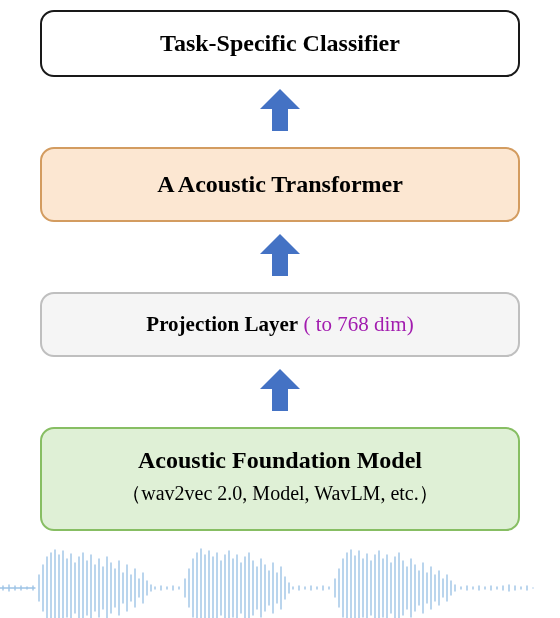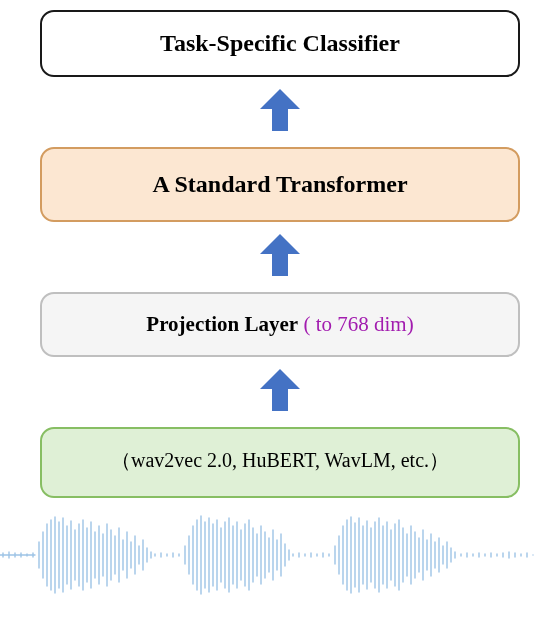--- a/index.html
+++ b/index.html
@@ -91,41 +91,42 @@
   <span>Task-Specific Classifier</span>
 </div>
 
 <div class="arrow">
   <svg width="48" height="48" viewBox="0 0 48 48">
     <path d="M24 2 L44 22 L32 22 L32 44 L16 44 L16 22 L4 22 Z" fill="#4472c4"></path>
   </svg>
 </div>
 
 <div class="box transformer">
-  <span>A Standard Transformer</span>
+  <span>A Acoustic Transformer</span>
 </div>
 
 <div class="arrow">
   <svg width="48" height="48" viewBox="0 0 48 48">
     <path d="M24 2 L44 22 L32 22 L32 44 L16 44 L16 22 L4 22 Z" fill="#4472c4"></path>
   </svg>
 </div>
 
 <div class="box projection">
   <span class="bold">Projection  Layer</span><span class="dim"> ( to 768 dim)</span>
 </div>
 
 <div class="arrow">
   <svg width="48" height="48" viewBox="0 0 48 48">
     <path d="M24 2 L44 22 L32 22 L32 44 L16 44 L16 22 L4 22 Z" fill="#4472c4"></path>
   </svg>
 </div>
 
 <div class="box foundation">
-  <span class="subtitle">（wav2vec 2.0, HuBERT, WavLM,  etc.）</span>
+  <span class="title">Acoustic Foundation Model</span>
+  <span class="subtitle">（wav2vec 2.0, Model, WavLM,  etc.）</span>
 </div>
 
 <div class="wave-wrap">
   <svg viewBox="0 0 540 86" preserveAspectRatio="none">
     <g stroke-width="1.4" stroke-linecap="round" stroke="#9dc3e6">
 
       <line x1="2" y1="43" x2="40" y2="43"></line>
       <line x1="8" y1="41" x2="8" y2="45"></line>
       <line x1="14" y1="40" x2="14" y2="46"></line>
       <line x1="20" y1="41" x2="20" y2="45"></line>

